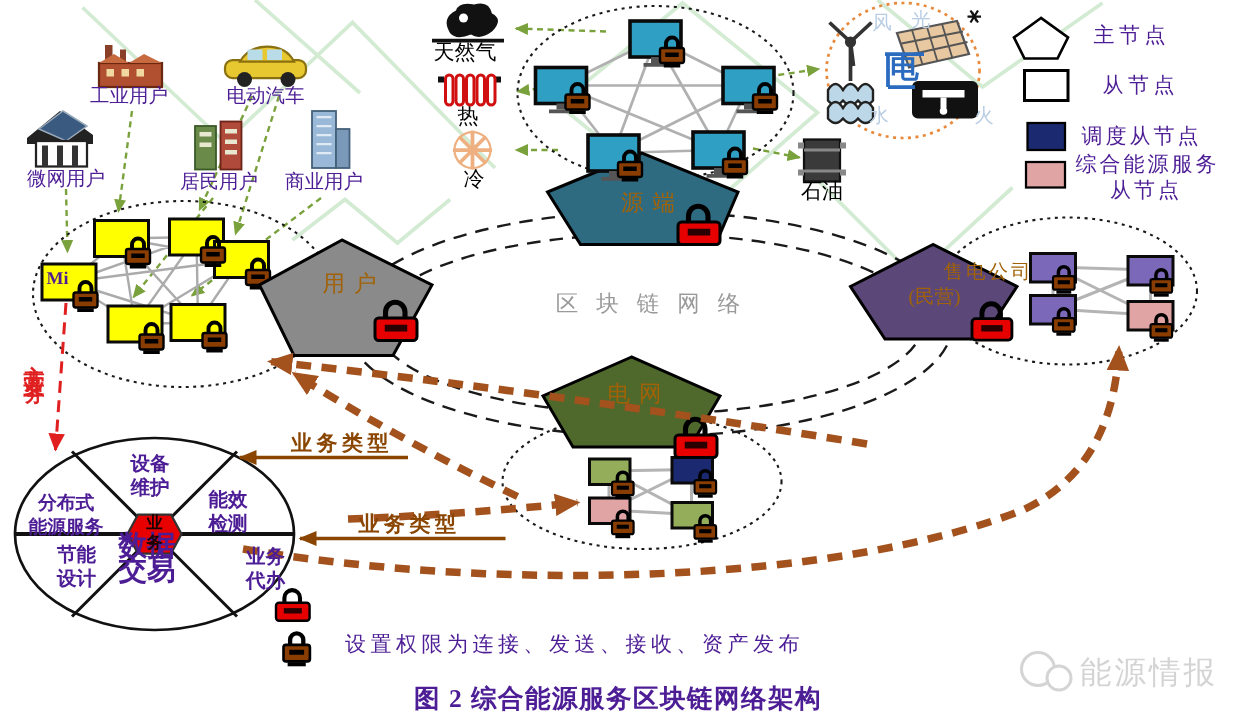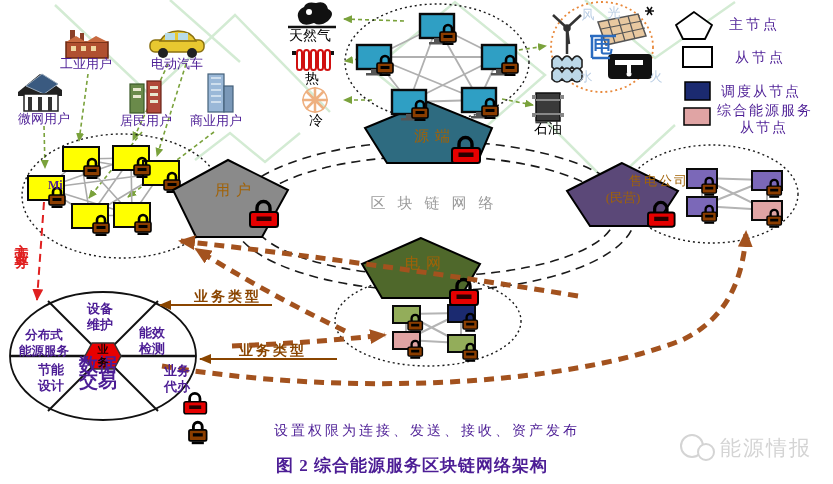--- a/index.html
+++ b/index.html
@@ -335,21 +335,21 @@
 <div class="lb" style="left:740px;top:120px;font-size:14px;letter-spacing:2px;">从节点</div>
 
 <div class="lb ct white" style="left:432px;top:128px;font-size:15px;letter-spacing:6px;text-indent:6px;">源端</div>
 <div class="lb ct white" style="left:233px;top:182px;font-size:15px;letter-spacing:6px;text-indent:6px;">用户</div>
 <div class="lb ct white" style="left:423px;top:255px;font-size:15px;letter-spacing:6px;text-indent:6px;">电网</div>
 <div class="lb ct white" style="left:623px;top:174px;font-size:13px;letter-spacing:2px;margin-left:36px;">售电公司</div>
 <div class="lb ct white" style="left:623px;top:191px;font-size:13px;">(民营)</div>
 
 <div class="lb ct" style="left:438px;top:195px;font-size:15px;color:#9a9a9a;letter-spacing:12px;">区块链网络</div>
 
-<div class="lb" style="left:31px;top:179px;font-size:12px;font-weight:bold;margin-left:17px;">Mi</div>
+<div class="lb" style="left:31px;top:179px;font-size:12px;font-weight:bold;">Mi</div>
 
 <div class="lb vert" style="left:13px;top:232px;font-size:14px;color:#e02020;letter-spacing:4px;font-weight:bold;">主营业务</div>
 
 <div class="lb ct brown" style="left:228px;top:289px;font-size:14px;letter-spacing:3px;">业务类型</div>
 <div class="lb ct brown" style="left:273px;top:343px;font-size:14px;letter-spacing:3px;">业务类型</div>
 
 <div class="lb ct two" style="left:100px;top:301px;font-size:13px;">
   <div>设备</div>
       <div>维护</div>
 </div>
@@ -371,18 +371,18 @@
 </div>
 <div class="lb ct two" style="left:44px;top:327px;font-size:12.5px;">
   <div>分布式</div>
       <div>能源服务</div>
 </div>
 <div class="lb ct" style="left:103px;top:343px;font-size:11px;font-weight:bold;line-height:13px;color:#1a0000;">
   <div>业</div>
       <div>务</div>
 </div>
 
-<div class="lb" style="left:230px;top:423px;font-size:14px;letter-spacing:3px;margin-left:44px;">设置权限为连接、发送、接收、资产发布</div>
+<div class="lb" style="left:230px;top:423px;font-size:14px;letter-spacing:3px;">设置权限为连接、发送、接收、资产发布</div>
 
 <div class="lb ct" style="left:412px;top:456px;font-size:17px;font-weight:bold;letter-spacing:1px;">图 2 综合能源服务区块链网络架构</div>
 <div class="lb" style="left:720px;top:436px;font-size:21px;color:#d4d4d4;letter-spacing:2px;">能源情报</div>
 
 </div>
 
 </body></html>

